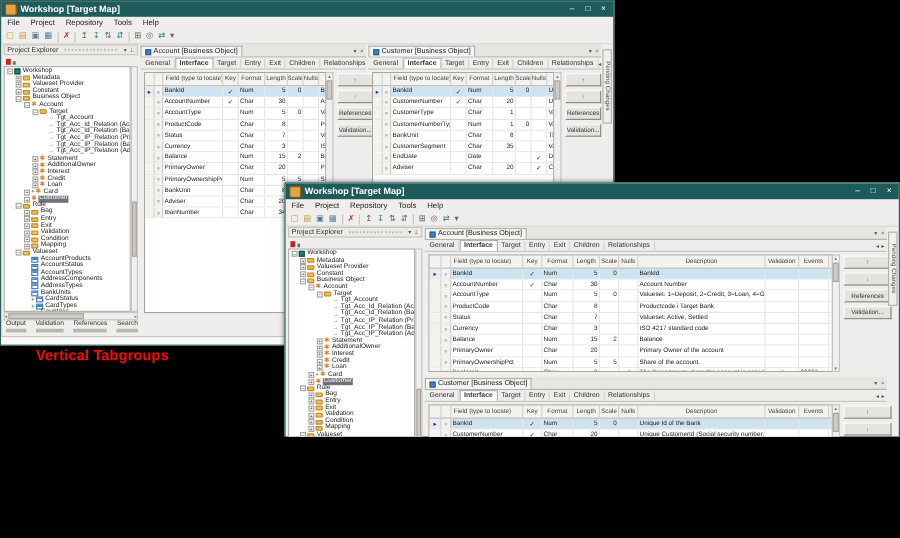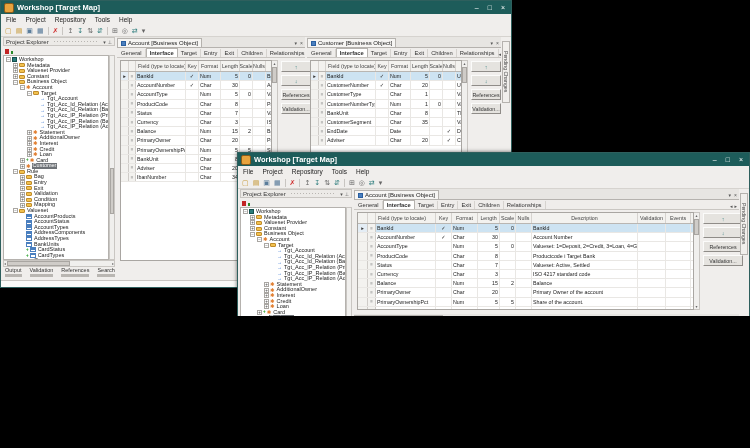--- a/index.html
+++ b/index.html
@@ -1,16 +1,16 @@
 <!DOCTYPE html>
 <html><head>
 <meta charset="utf-8">
 <style>
   html,body{margin:0;padding:0;background:#000;}
-  #canvas{position:relative;width:750px;height:316px;background:#000;overflow:hidden;
+  #canvas{position:relative;width:750px;height:364px;background:#000;overflow:hidden;
           font-family:"Liberation Sans",sans-serif;cursor:default;}
   .win{position:absolute;background:#f0eeec;border:1px solid #2e5f5d;box-sizing:border-box;}
   #win-back{left:0;top:0;width:512px;height:288px;z-index:1;}
   #win-front{left:237px;top:152px;width:513px;height:296px;z-index:10;box-shadow:0 0 4px rgba(0,0,0,.6);}
 
   .titlebar{position:absolute;left:0;top:0;right:0;height:13px;background:#1d5c5a;
             display:flex;align-items:center;gap:3px;padding:0 3px;box-sizing:border-box;}
   .appicon{width:8px;height:8px;background:#e8a33d;border:1px solid #8a5a1a;border-radius:2px;flex:none;}
   .title{color:#fff;font-size:7.5px;font-weight:bold;white-space:nowrap;}
   .winbtns{margin-left:auto;display:flex;gap:9px;color:#fff;font-size:7px;padding-right:3px;align-items:center;}
@@ -1327,13 +1327,14 @@
         <span class="btab">
           <span>Search</span>
           <span class="bar"></span>
         </span>
       </div>
     <div class="statusbar">
       <span class="grip"></span>
     </div>
   </div>
 
+  <div class="annot" id="annot-v">Vertical Tabgroups</div>
 </div>
 
 </body></html>

